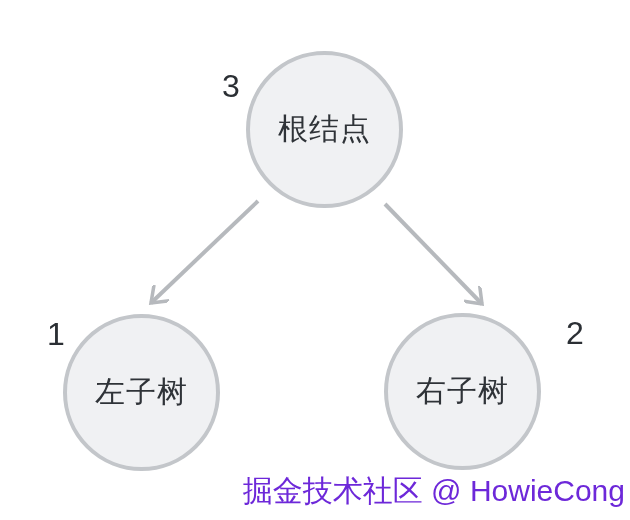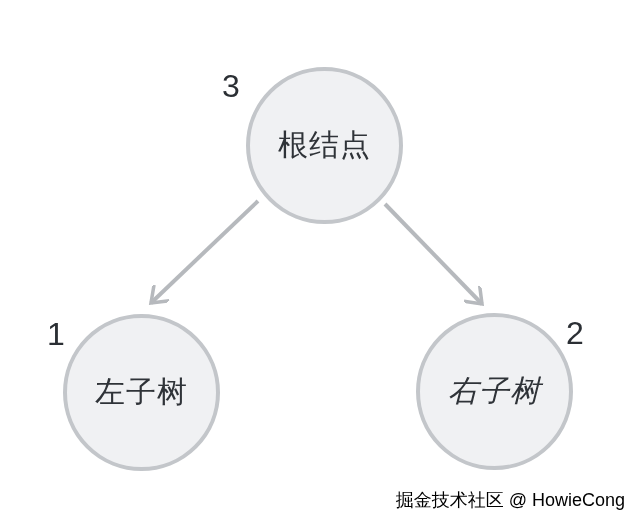--- a/index.html
+++ b/index.html
@@ -34,40 +34,40 @@
     display: flex;
     align-items: center;
     justify-content: center;
   }
   .node-label {
     font-size: 30px;
     color: #2f3338;
     letter-spacing: 1px;
     white-space: nowrap;
   }
-  .node-root  { left: 246px; top: 67px; }
+  .node-root  { left: 246px; top: 51px; }
   .node-left  { left: 63px;  top: 314px; align-items: center; }
-  .node-right { left: 416px; top: 313px; font-style: italic; }
+  .node-right { left: 384px; top: 313px; }
   .order-num {
     position: absolute;
     width: 34px;
     text-align: center;
     font-size: 32px;
     line-height: 36px;
     color: #2b2f34;
   }
   .order-root  { left: 214px; top: 68px; }
   .order-left  { left: 39px;  top: 316px; }
   .order-right { left: 558px; top: 315px; }
   .watermark {
     position: absolute;
     right: 5px;
     bottom: 8px;
-    font-size: 18px;
-    color: #000000;
+    font-size: 30px;
+    color: #6d28d9;
     text-shadow: 1px 1px 0 rgba(255,255,255,0.9);
     white-space: nowrap;
     text-align: center;
   }
 </style>
 </head>
 <body>
 
 <div class="canvas">
 

